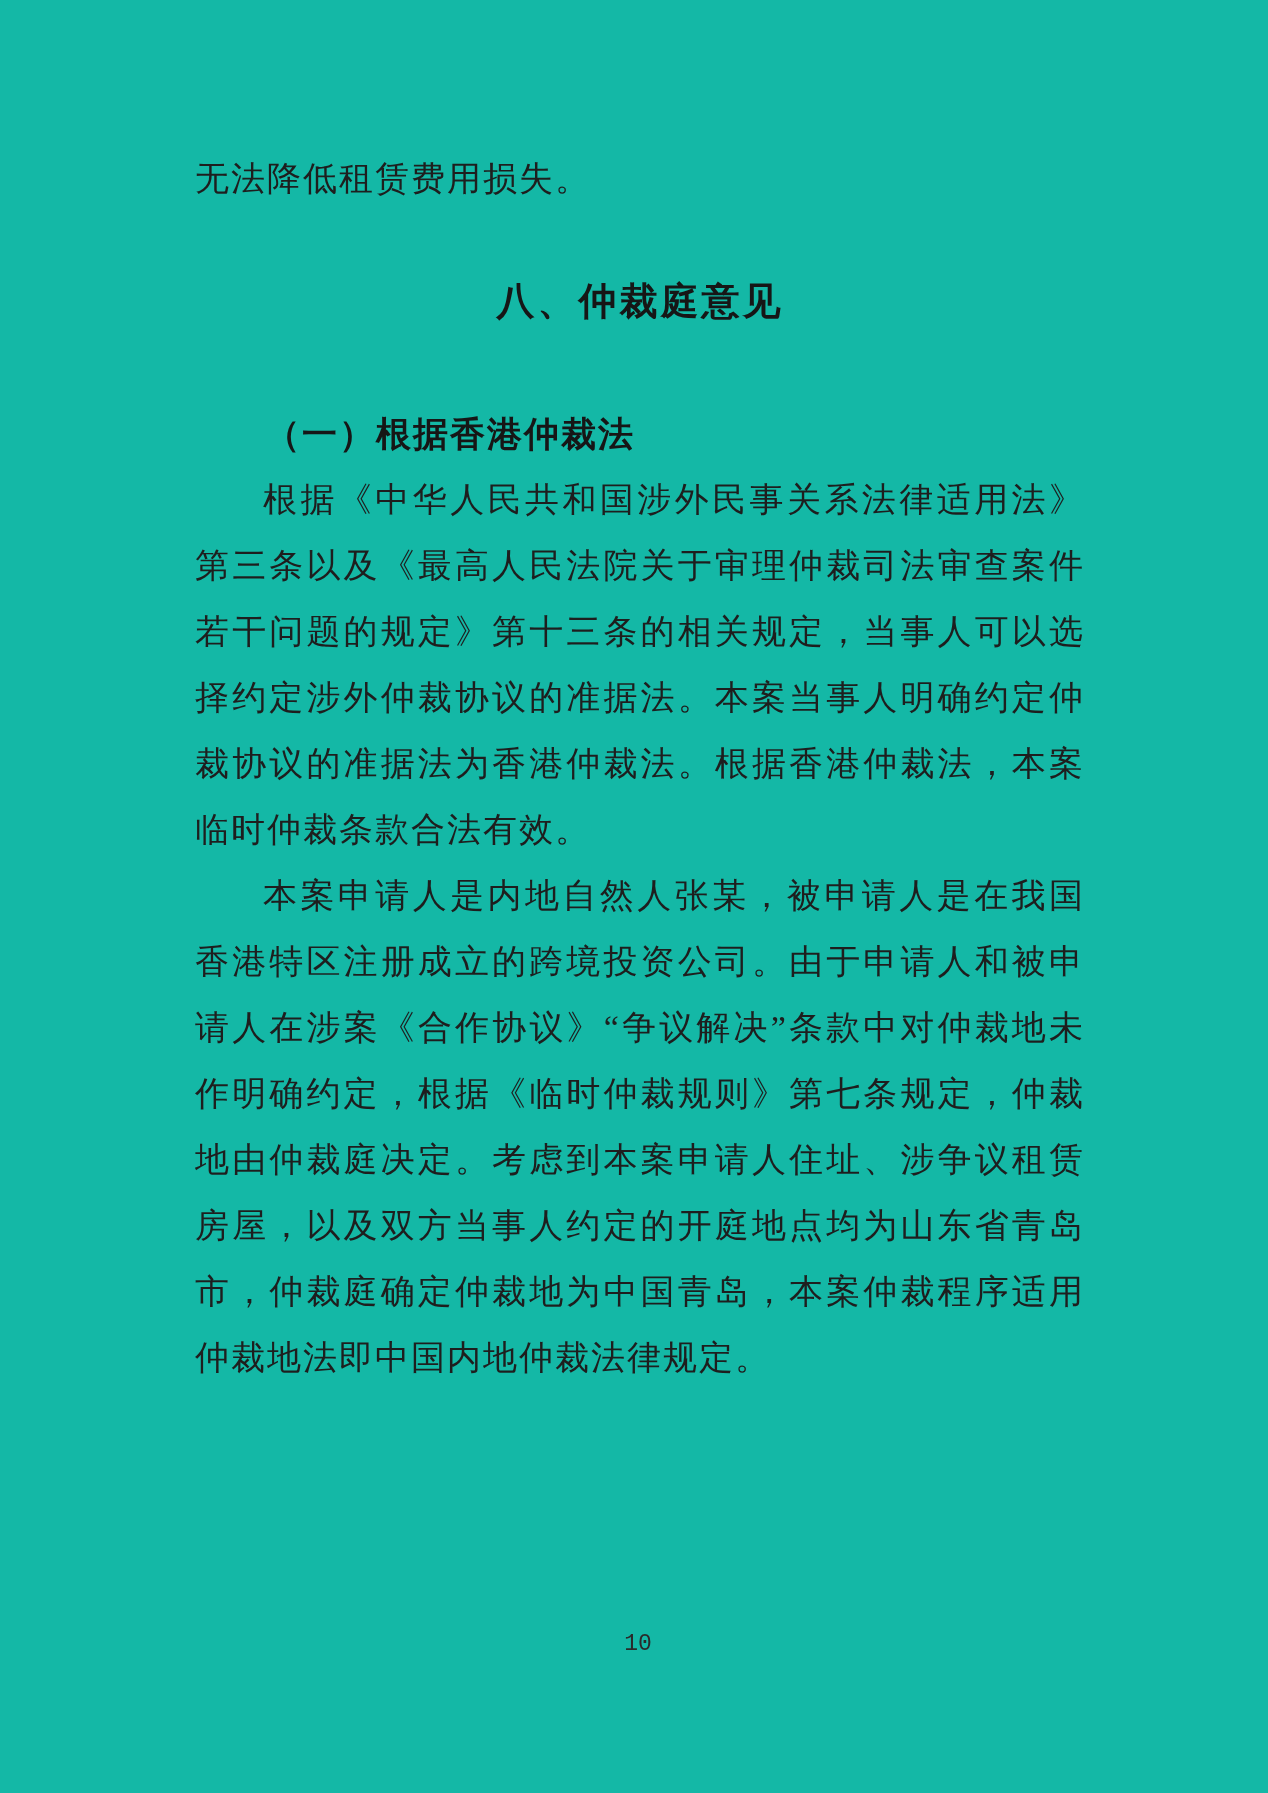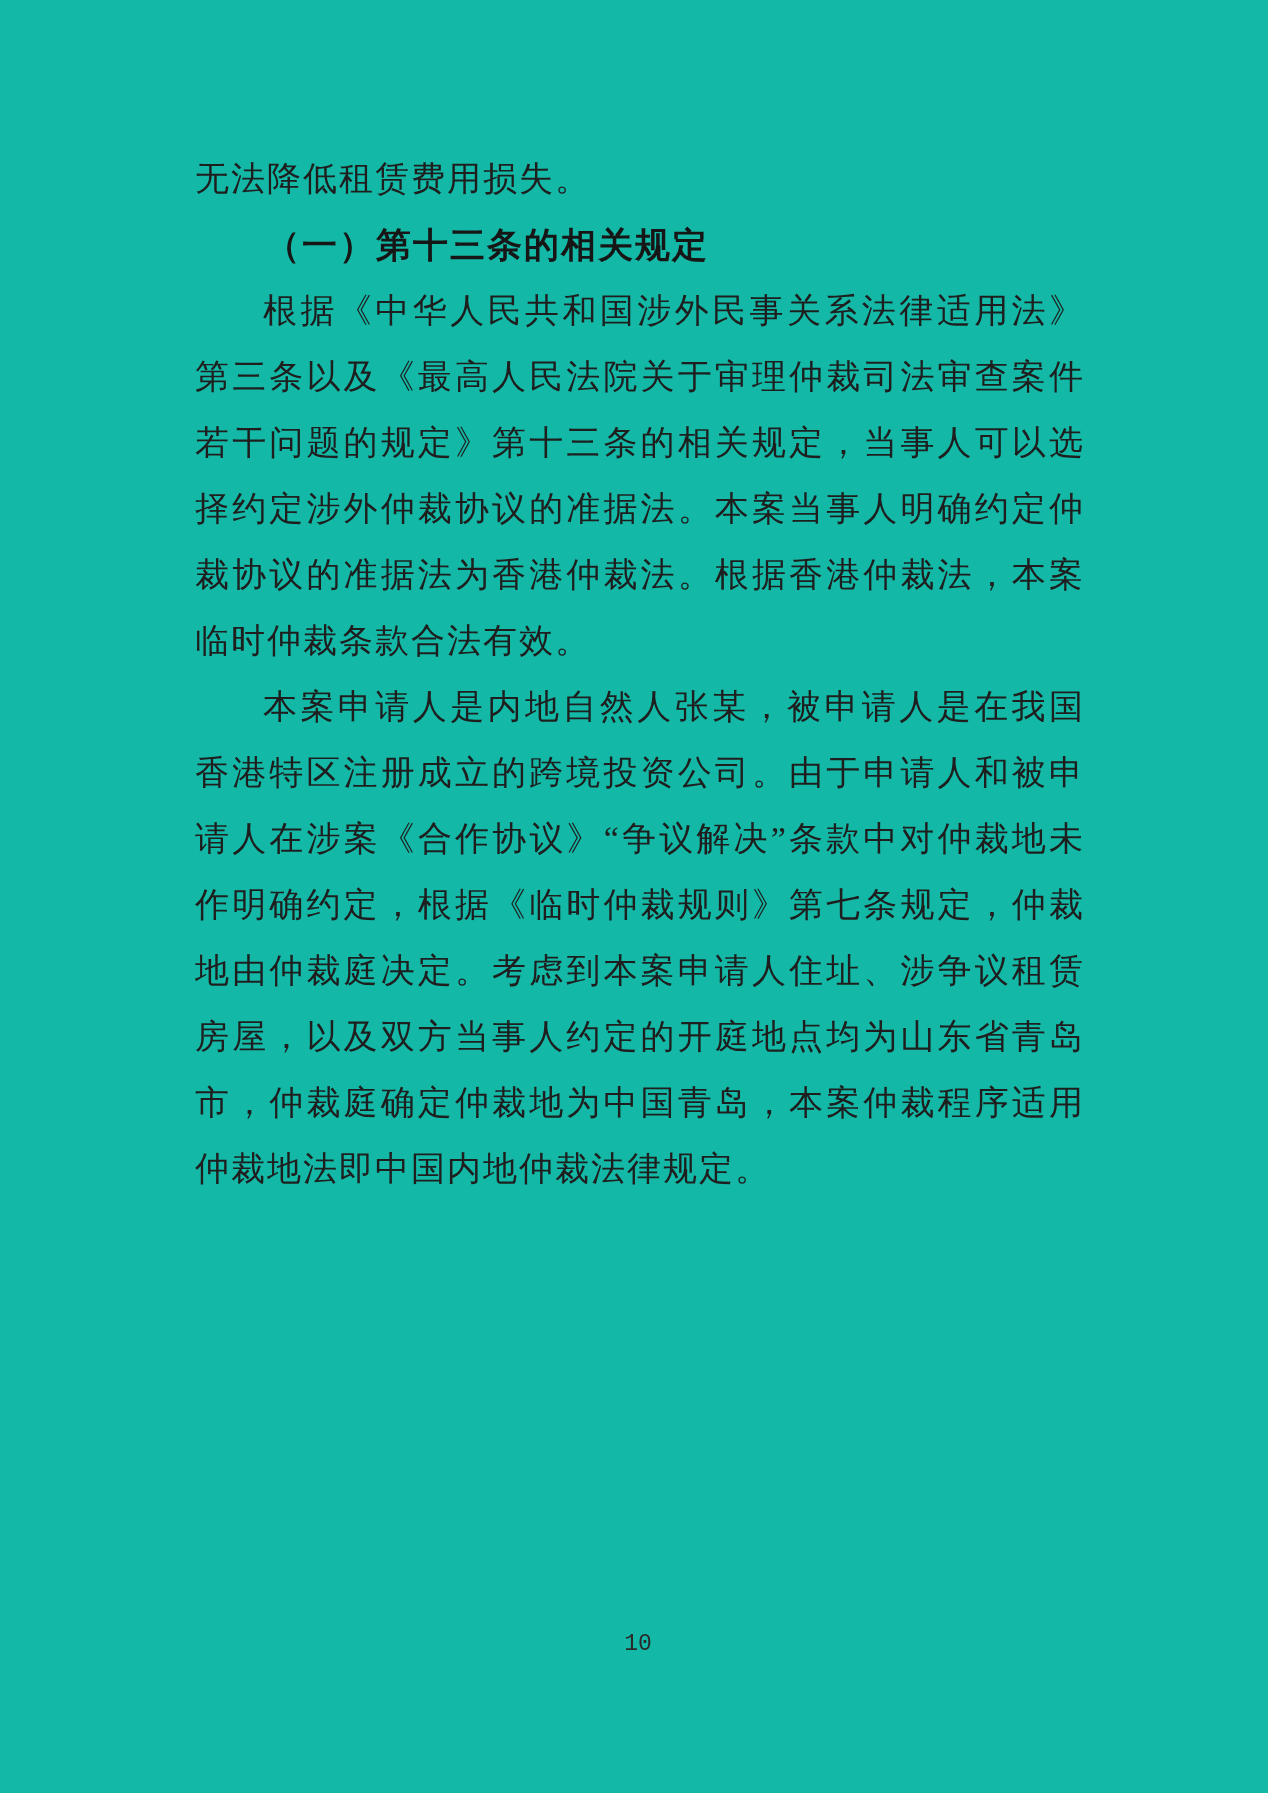--- a/index.html
+++ b/index.html
@@ -68,23 +68,24 @@
   }
 </style>
 </head>
 <body>
 
 <div class="page">
   <div class="content">
 
     <p class="body-text">无法降低租赁费用损失。</p>
 
+    <h1 class="section-heading">八、仲裁庭意见</h1>
 
 
-    <h2 class="subsection-heading">（一）第十三条的相关规定</h2>
+    <h2 class="subsection-heading">（一）根据香港仲裁法</h2>
 
     <p class="body-text indent">根据《中华人民共和国涉外民事关系法律适用法》第三条以及《最高人民法院关于审理仲裁司法审查案件若干问题的规定》第十三条的相关规定，当事人可以选择约定涉外仲裁协议的准据法。本案当事人明确约定仲裁协议的准据法为香港仲裁法。根据香港仲裁法，本案临时仲裁条款合法有效。</p>
 
     <p class="body-text indent">本案申请人是内地自然人张某，被申请人是在我国香港特区注册成立的跨境投资公司。由于申请人和被申请人在涉案《合作协议》“争议解决”条款中对仲裁地未作明确约定，根据《临时仲裁规则》第七条规定，仲裁地由仲裁庭决定。考虑到本案申请人住址、涉争议租赁房屋，以及双方当事人约定的开庭地点均为山东省青岛市，仲裁庭确定仲裁地为中国青岛，本案仲裁程序适用仲裁地法即中国内地仲裁法律规定。</p>
 
   </div>
 
   <div class="page-footer">10</div>
 </div>
 

